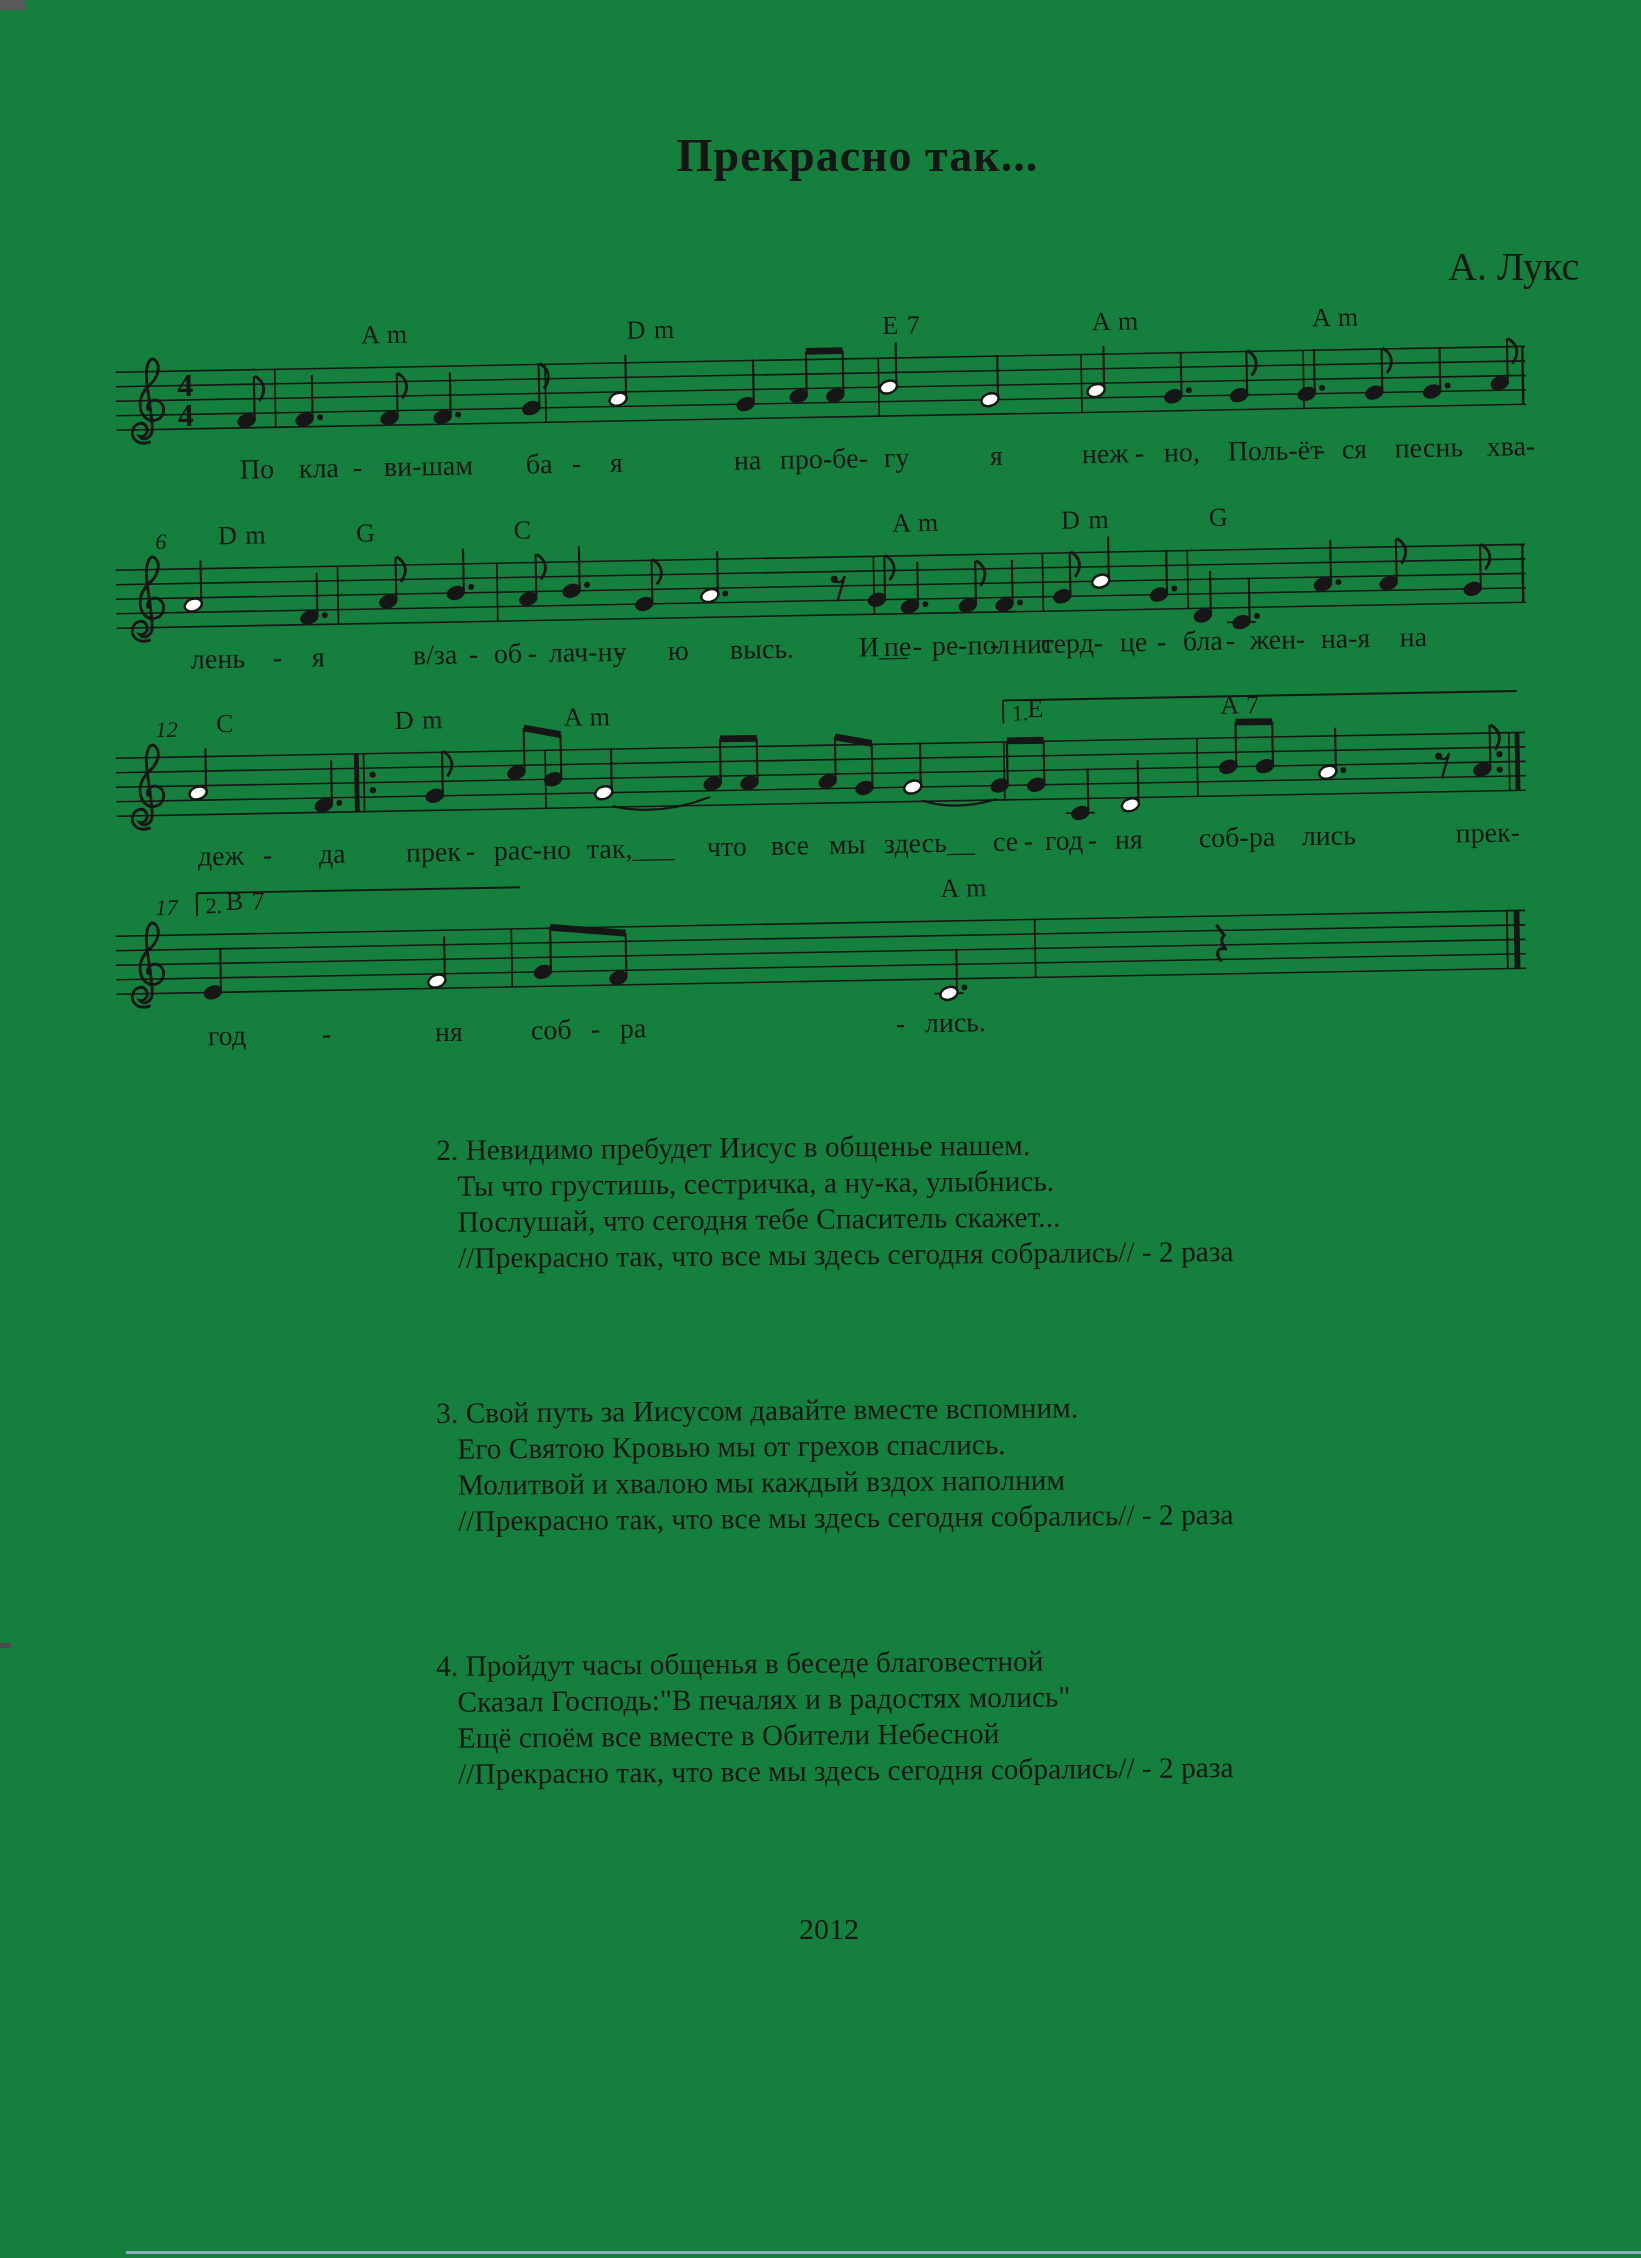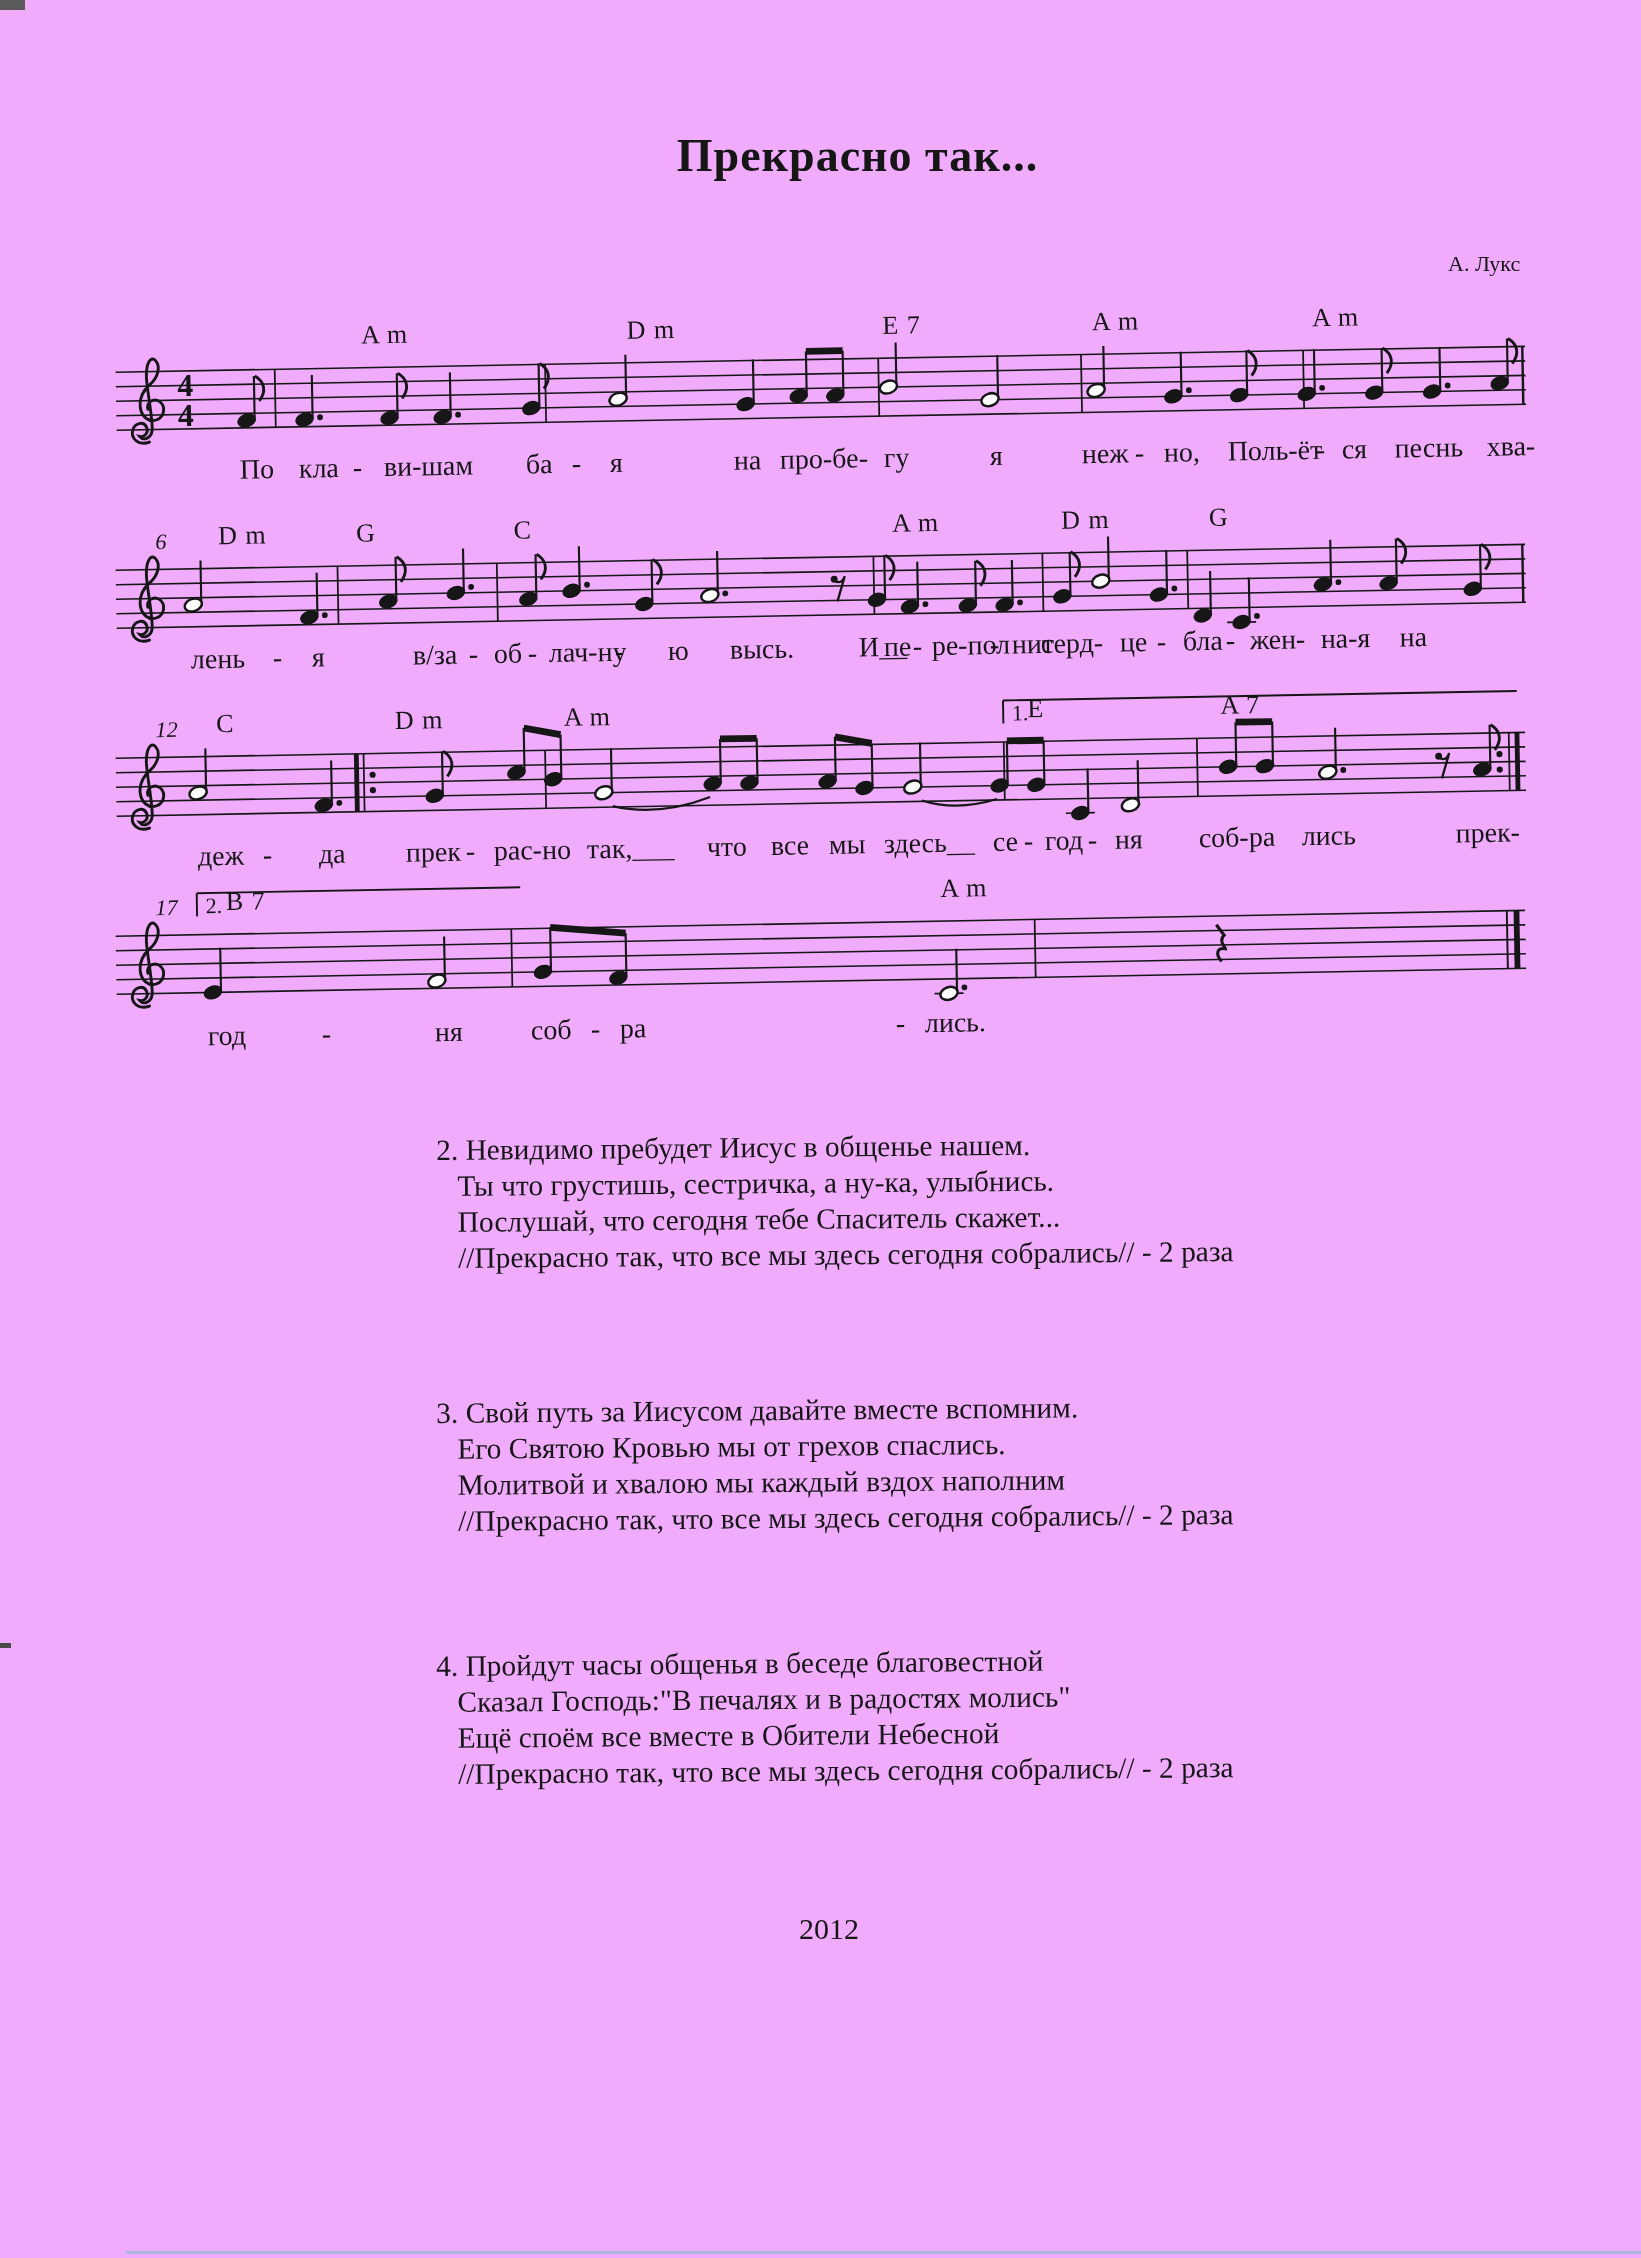--- a/index.html
+++ b/index.html
@@ -1,20 +1,20 @@
 <!DOCTYPE html>
 <html><head>
 <meta charset="utf-8">
 <style>
   html,body{margin:0;padding:0;background:#777;}
-  .page{position:relative;width:1641px;height:2258px;background:#f0abfc;overflow:hidden;
+  .page{position:relative;width:1641px;height:2258px;background:#15803d;overflow:hidden;
         font-family:"Liberation Serif","DejaVu Serif",serif;color:#161616;}
   .title{position:absolute;top:129px;left:0;width:1715px;text-align:center;
          font-size:46px;font-weight:bold;letter-spacing:1px;}
-  .author{position:absolute;top:251px;left:1448px;font-size:22px;}
+  .author{position:absolute;top:243px;left:1448px;font-size:40px;}
   .score-host{position:absolute;left:0;top:0;width:1641px;height:1120px;}
   .system{position:absolute;left:116px;width:1410px;height:145px;
           transform:rotate(-1.05deg);transform-origin:0 60%;}
   .lyrics{position:absolute;left:116px;width:1506px;height:41px;font-size:28px;
           transform:rotate(-1.05deg);transform-origin:0 50%;}
   .lyrics span{position:absolute;top:0;white-space:nowrap;}
   .verse{position:absolute;left:436px;font-size:29.4px;line-height:36px;
          transform:rotate(-0.5deg);transform-origin:0 0;}
   .verse p{margin:0;padding-left:21px;white-space:nowrap;}
   .verse p:first-child{padding-left:0;}

